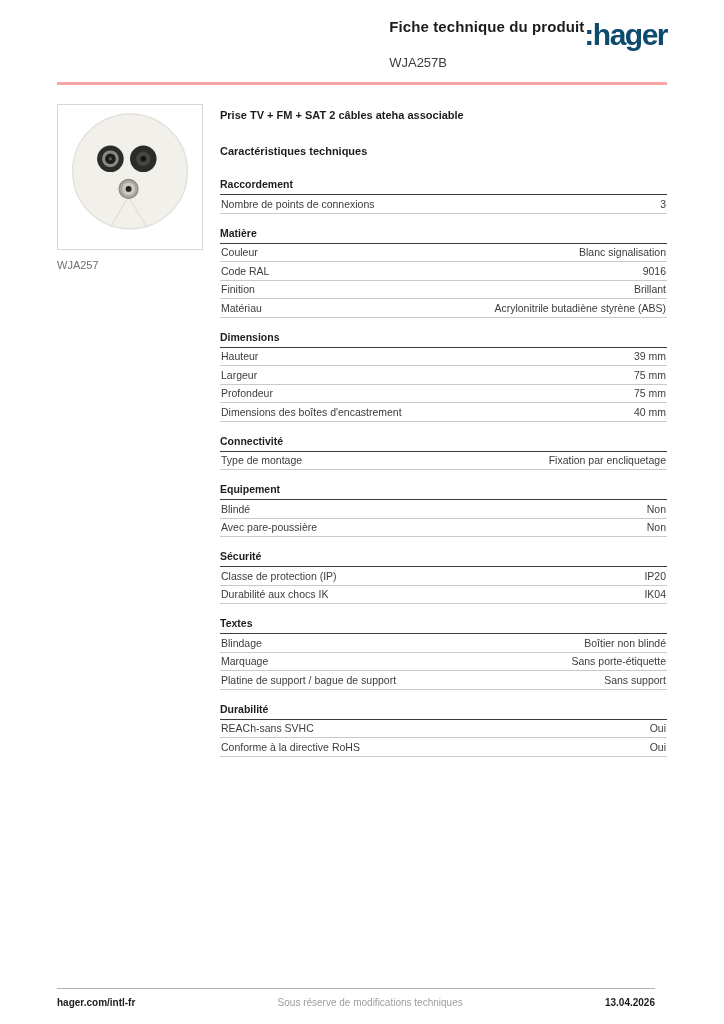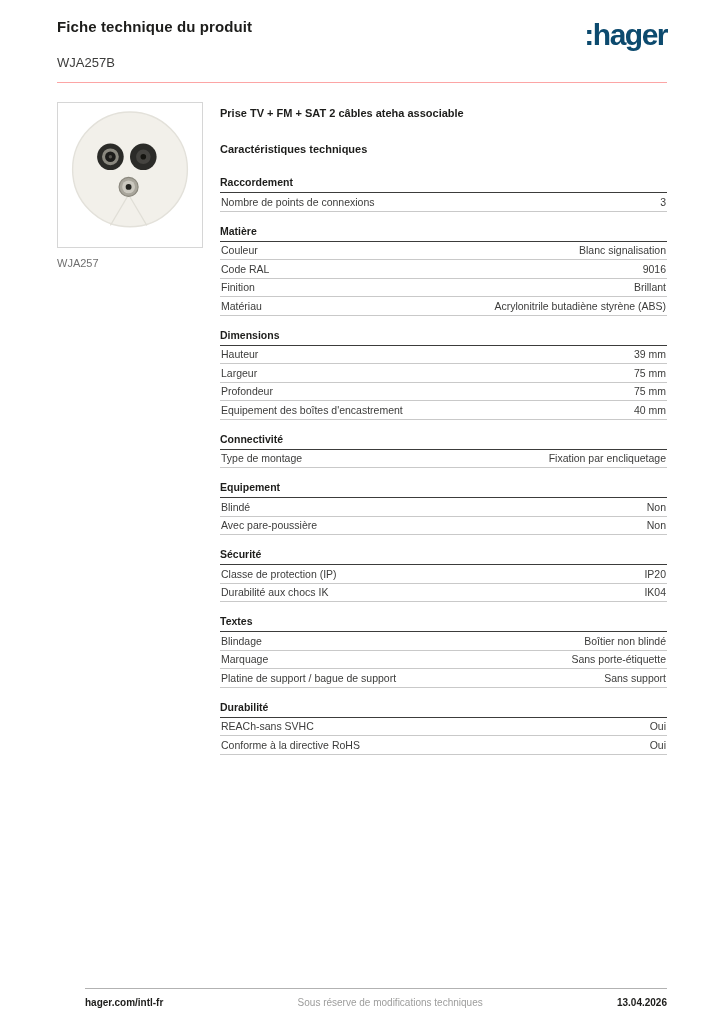--- a/index.html
+++ b/index.html
@@ -5,22 +5,22 @@
   * { margin:0; padding:0; box-sizing:border-box; }
   html,body { background:#ffffff; }
   body {
     width:724px; height:1024px; position:relative; overflow:hidden;
     font-family:"Liberation Sans", sans-serif; color:#3c3c3b;
   }
   .page { position:absolute; inset:0; padding:18px 57px 0 57px; }
 
   
   .doc-header {
-    display:flex; justify-content:space-between; align-items:flex-start;
-    padding-bottom:12px; border-bottom:1px solid #fca5a5;
+    display:flex; justify-content:flex-end; align-items:flex-start;
+    padding-bottom:12px; border-bottom:3px solid #fca5a5;
   }
   .title { font-size:15px; font-weight:bold; color:#1d1d1b; letter-spacing:0.1px; }
   .subtitle { font-size:13px; color:#3c3c3b; margin-top:20px; }
   .logo { font-size:30px; font-weight:bold; letter-spacing:-1.5px; line-height:1; margin-top:2px; }
 
   
   .main { display:flex; gap:17px; margin-top:19px; }
   .image-col { flex:0 0 146px; }
   .image-box {
     width:146px; height:146px; border:1px solid #d6d6d6; background:#fff;
@@ -40,25 +40,24 @@
   .spec-row {
     display:flex; justify-content:space-between; gap:16px;
     font-size:10.5px; color:#3c3c3b;
     padding:2.5px 1px 3px 1px; border-bottom:1px solid #c9c9c9;
   }
   .spec-label { white-space:nowrap; }
   .spec-value { text-align:right; }
 
   
   .footer {
-    position:absolute; left:57px; right:57px; bottom:16px;
+    position:absolute; left:57px; right:69px; bottom:16px;
     border-top:1px solid #b2b2b2; padding-top:8px;
     display:flex; justify-content:space-between; align-items:baseline;
     font-size:10px;
-    margin-left:28px;
   }
   .footer-left  { font-weight:bold; color:#1d1d1b; text-decoration:none; }
   .footer-center{ color:#9d9d9c; }
   .footer-right { font-weight:bold; color:#1d1d1b; }
 </style>
 </head>
 <body>
 
 <div class="page">
 
@@ -142,21 +141,21 @@
             </div>
             <div class="spec-row">
               <span class="spec-label">Largeur</span>
               <span class="spec-value">75 mm</span>
             </div>
             <div class="spec-row">
               <span class="spec-label">Profondeur</span>
               <span class="spec-value">75 mm</span>
             </div>
             <div class="spec-row">
-              <span class="spec-label">Equipement des boîtes d'encastrement</span>
+              <span class="spec-label">Dimensions des boîtes d'encastrement</span>
               <span class="spec-value">40 mm</span>
             </div>
           </div>
           <div class="spec-section">
             <div class="section-title">Connectivité</div>
             <div class="spec-row">
               <span class="spec-label">Type de montage</span>
               <span class="spec-value">Fixation par encliquetage</span>
             </div>
           </div>

